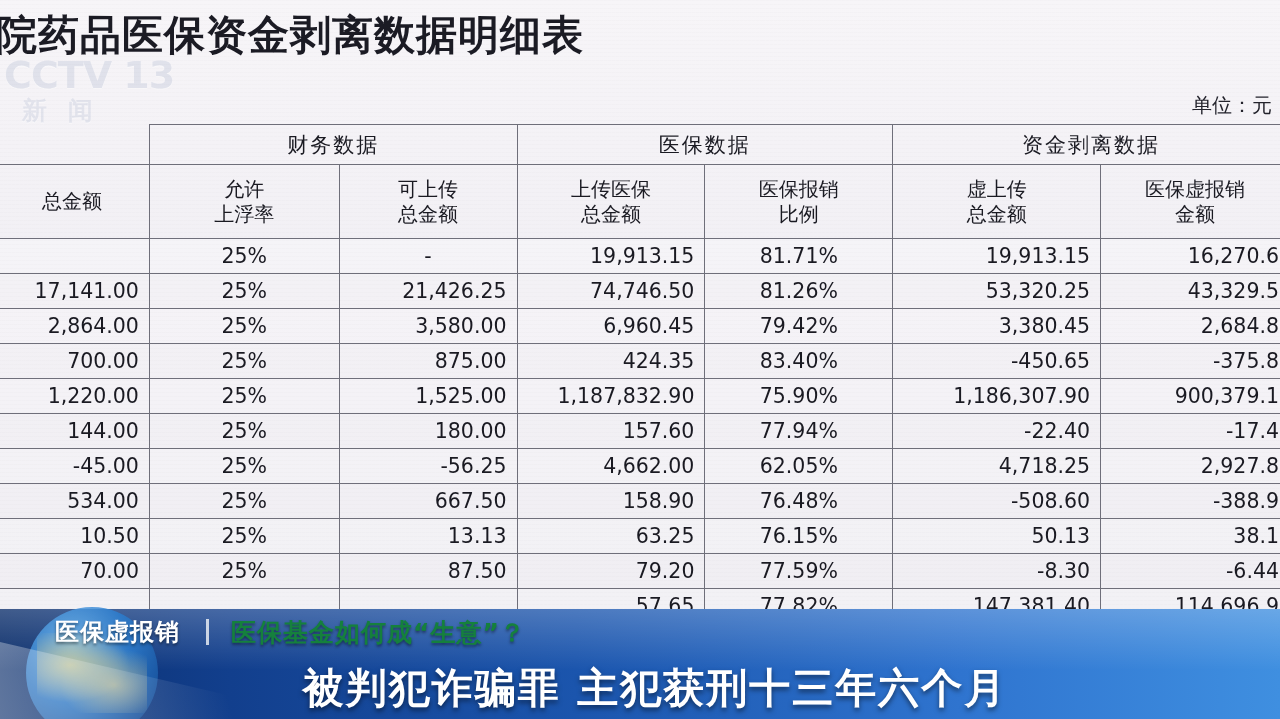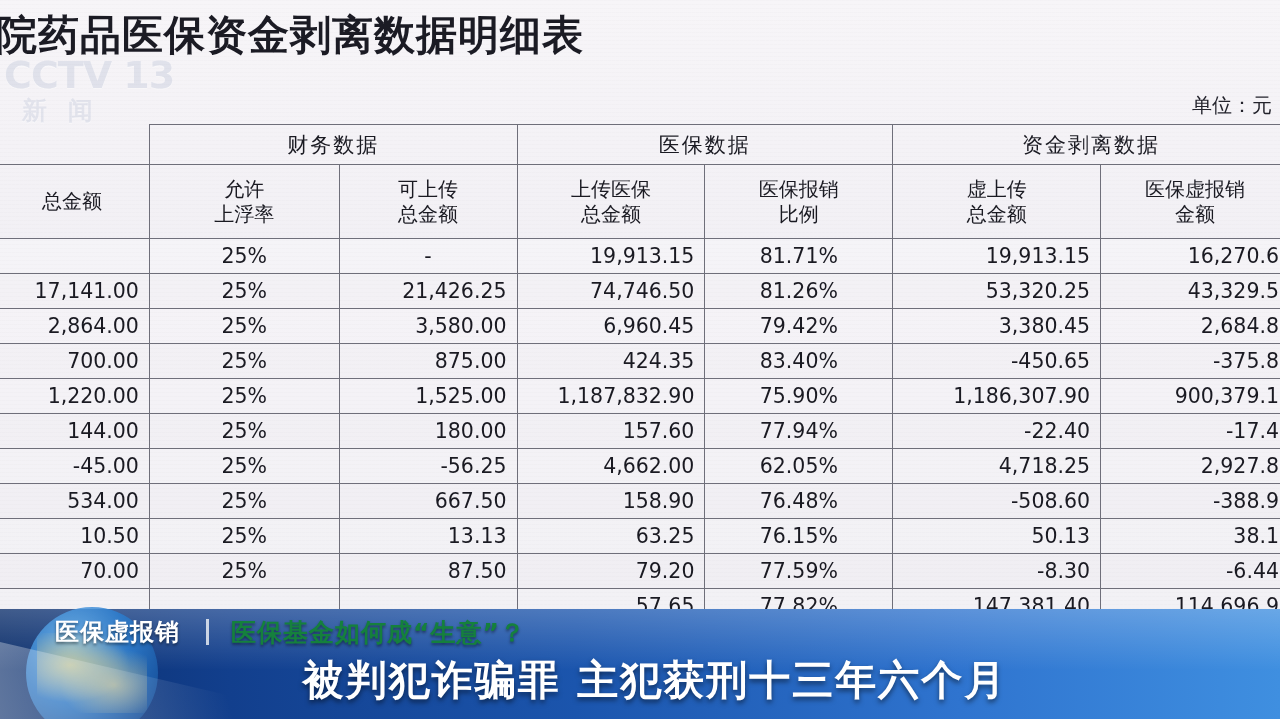--- a/index.html
+++ b/index.html
@@ -191,21 +191,21 @@
   .tag-topic {
     color:#15803d;
     font-size:25px;
     font-weight:bold;
     font-family:"DejaVu Sans", sans-serif;
     letter-spacing:1px;
     text-shadow:0 2px 3px rgba(0,0,0,0.45);
   }
   .headline {
     position:absolute;
-    left:0; top:44px;
+    left:0; top:52px;
     width:100%;
     text-align:center;
     color:#ffffff;
     font-size:41px;
     font-weight:bold;
     font-family:"DejaVu Sans", sans-serif;
     letter-spacing:2px;
     text-shadow:0 3px 5px rgba(0,0,0,0.5);
     padding-left:30px;
   }

